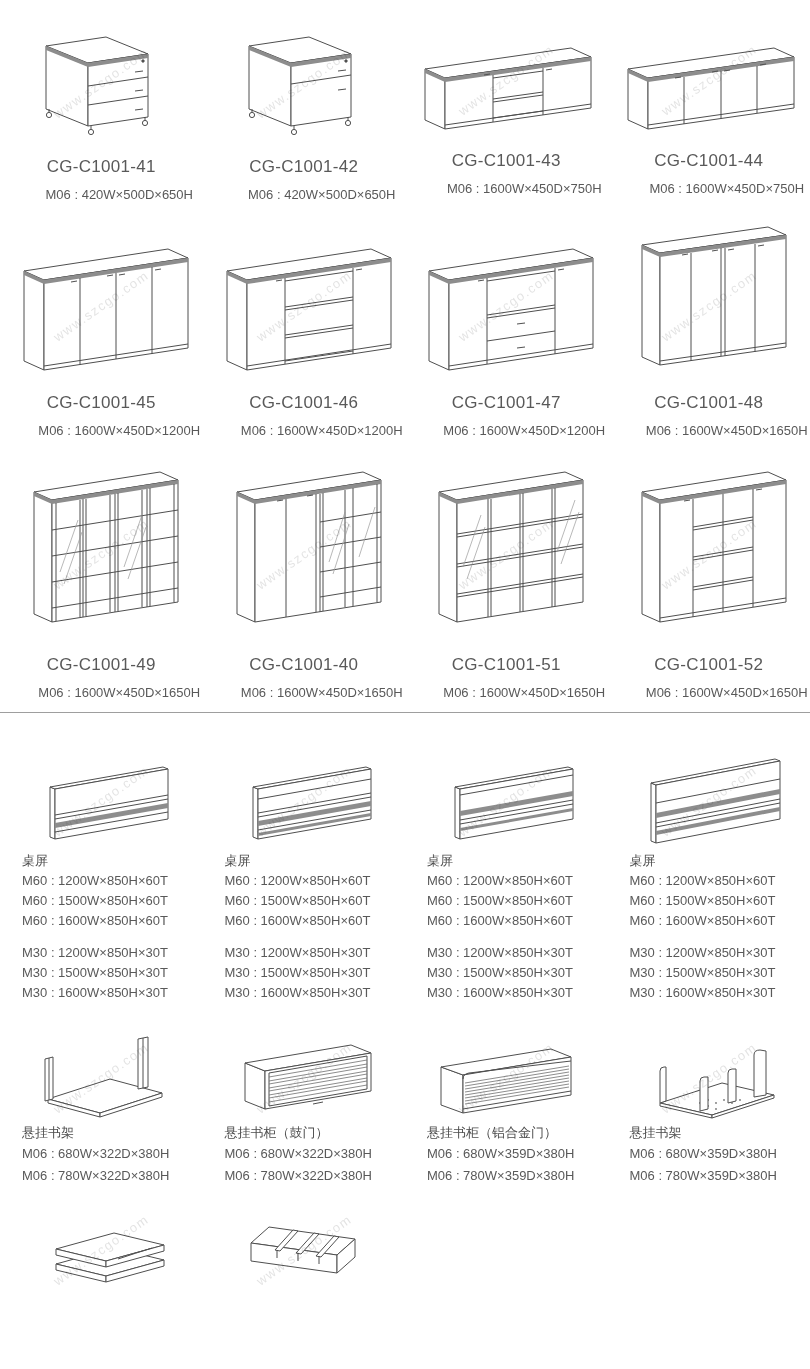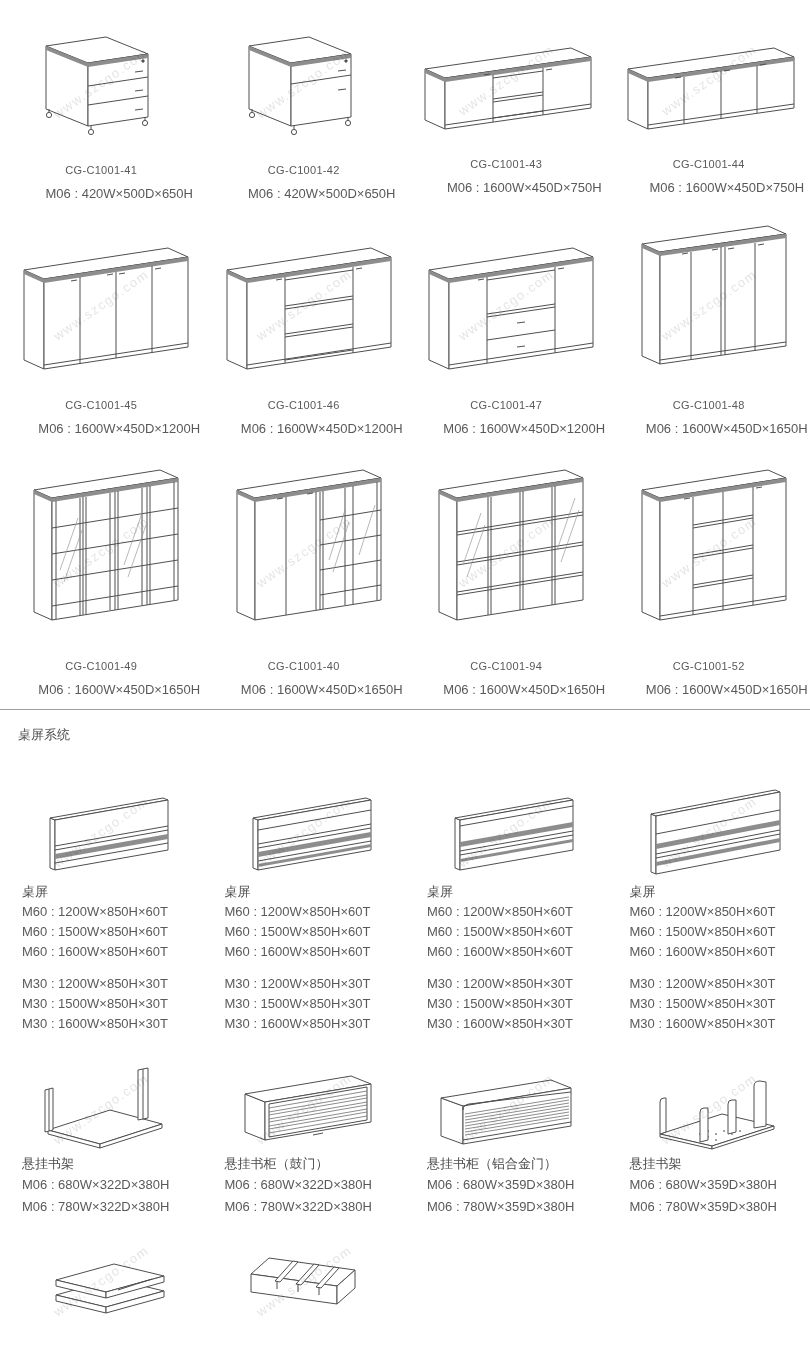--- a/index.html
+++ b/index.html
@@ -4,21 +4,21 @@
 <style>
   html,body{margin:0;padding:0;background:#fff;}
   body{font-family:"Liberation Sans","DejaVu Sans",sans-serif;color:#595959;}
   .page{width:810px;height:1369px;overflow:hidden;background:#fff;position:relative;}
   .row{display:flex;}
   .cell{width:202.5px;box-sizing:border-box;position:relative;flex:0 0 202.5px;}
   .fig{position:relative;display:flex;align-items:flex-end;justify-content:center;}
   .fig svg{display:block;}
   .wm{position:absolute;left:50%;top:55%;transform:translate(-50%,-50%) rotate(-35deg);
       color:rgba(60,60,60,0.14);font-size:13px;letter-spacing:1.5px;white-space:nowrap;pointer-events:none;}
-  .model{text-align:center;font-size:11px;color:#595959;margin-top:24px;letter-spacing:.3px;}
+  .model{text-align:center;font-size:17px;color:#595959;margin-top:17px;letter-spacing:.3px;}
   .spec{text-align:center;font-size:13px;color:#595959;margin-top:10px;margin-left:36px;}
   .prod-top{padding-top:14px;}
   .row1{margin-bottom:18px;}
   .row2{margin-bottom:14px;}
   .divider{border:none;border-top:1px solid #9e9e9e;margin:12px 0 0 0;}
   .sec-title{font-size:13px;font-weight:400;color:#4d4d4d;margin:16px 0 0 18px;}
   .screen-row{margin-top:26px;}
   .info{padding-left:22px;padding-right:6px;font-size:13px;color:#595959;}
   .plabel{color:#4d4d4d;line-height:20px;}
   .spec-line{line-height:20px;}
@@ -336,21 +336,21 @@
           <line x1="52" y1="142" x2="178" y2="122"></line>
               <line x1="52" y1="145" x2="178" y2="125"></line>
           <line x1="58" y1="115" x2="76" y2="63" stroke="#9a9a9a" stroke-width="0.7"></line>
           <line x1="62" y1="127" x2="80" y2="75" stroke="#9a9a9a" stroke-width="0.7"></line>
           <line x1="152" y1="100" x2="170" y2="48" stroke="#9a9a9a" stroke-width="0.7"></line>
           <line x1="156" y1="112" x2="174" y2="60" stroke="#9a9a9a" stroke-width="0.7"></line>
         </g>
           </svg>
         <span class="wm">www.szcgo.com</span>
       </div>
-      <div class="model">CG-C1001-94</div>
+      <div class="model">CG-C1001-51</div>
       <div class="spec">M06 : 1600W×450D×1650H</div>
     </div>
     <div class="cell">
       <div class="fig fig-d">
         <svg width="202" height="186" viewBox="0 0 202 186">
             <g stroke="#4f4f4f" stroke-width="1" fill="none" stroke-linejoin="round">
           <polygon points="52,170 52,48 34,40 34,162" fill="#fff"></polygon>
           <polygon points="52,48 178,28 160,20 34,40" fill="#fff"></polygon>
           <polygon points="52,170 178,150 178,28 52,48" fill="#fff"></polygon>
           <polygon points="52,48 178,28 178,32 52,52" fill="#8d8d8d" stroke="none"></polygon>
@@ -370,21 +370,20 @@
         </g>
           </svg>
         <span class="wm">www.szcgo.com</span>
       </div>
       <div class="model">CG-C1001-52</div>
       <div class="spec">M06 : 1600W×450D×1650H</div>
     </div>
   </div>
 
   <hr class="divider">
-  <h2 class="sec-title">桌屏系统</h2>
 
   <div class="row screen-row">
     <div class="cell">
       <div class="fig fig-s">
         <svg width="202" height="112" viewBox="0 0 202 112">
             <g stroke="#4f4f4f" stroke-width="1" fill="none" stroke-linejoin="round">
           <polygon points="55,100 55,50 50,48 50,98" fill="#fff"></polygon>
           <polygon points="55,50 168,30 163,28 50,48" fill="#fff"></polygon>
           <polygon points="55,100 168,80 168,30 55,50" fill="#fff"></polygon>
           <line x1="55" y1="76" x2="168" y2="56"></line>

